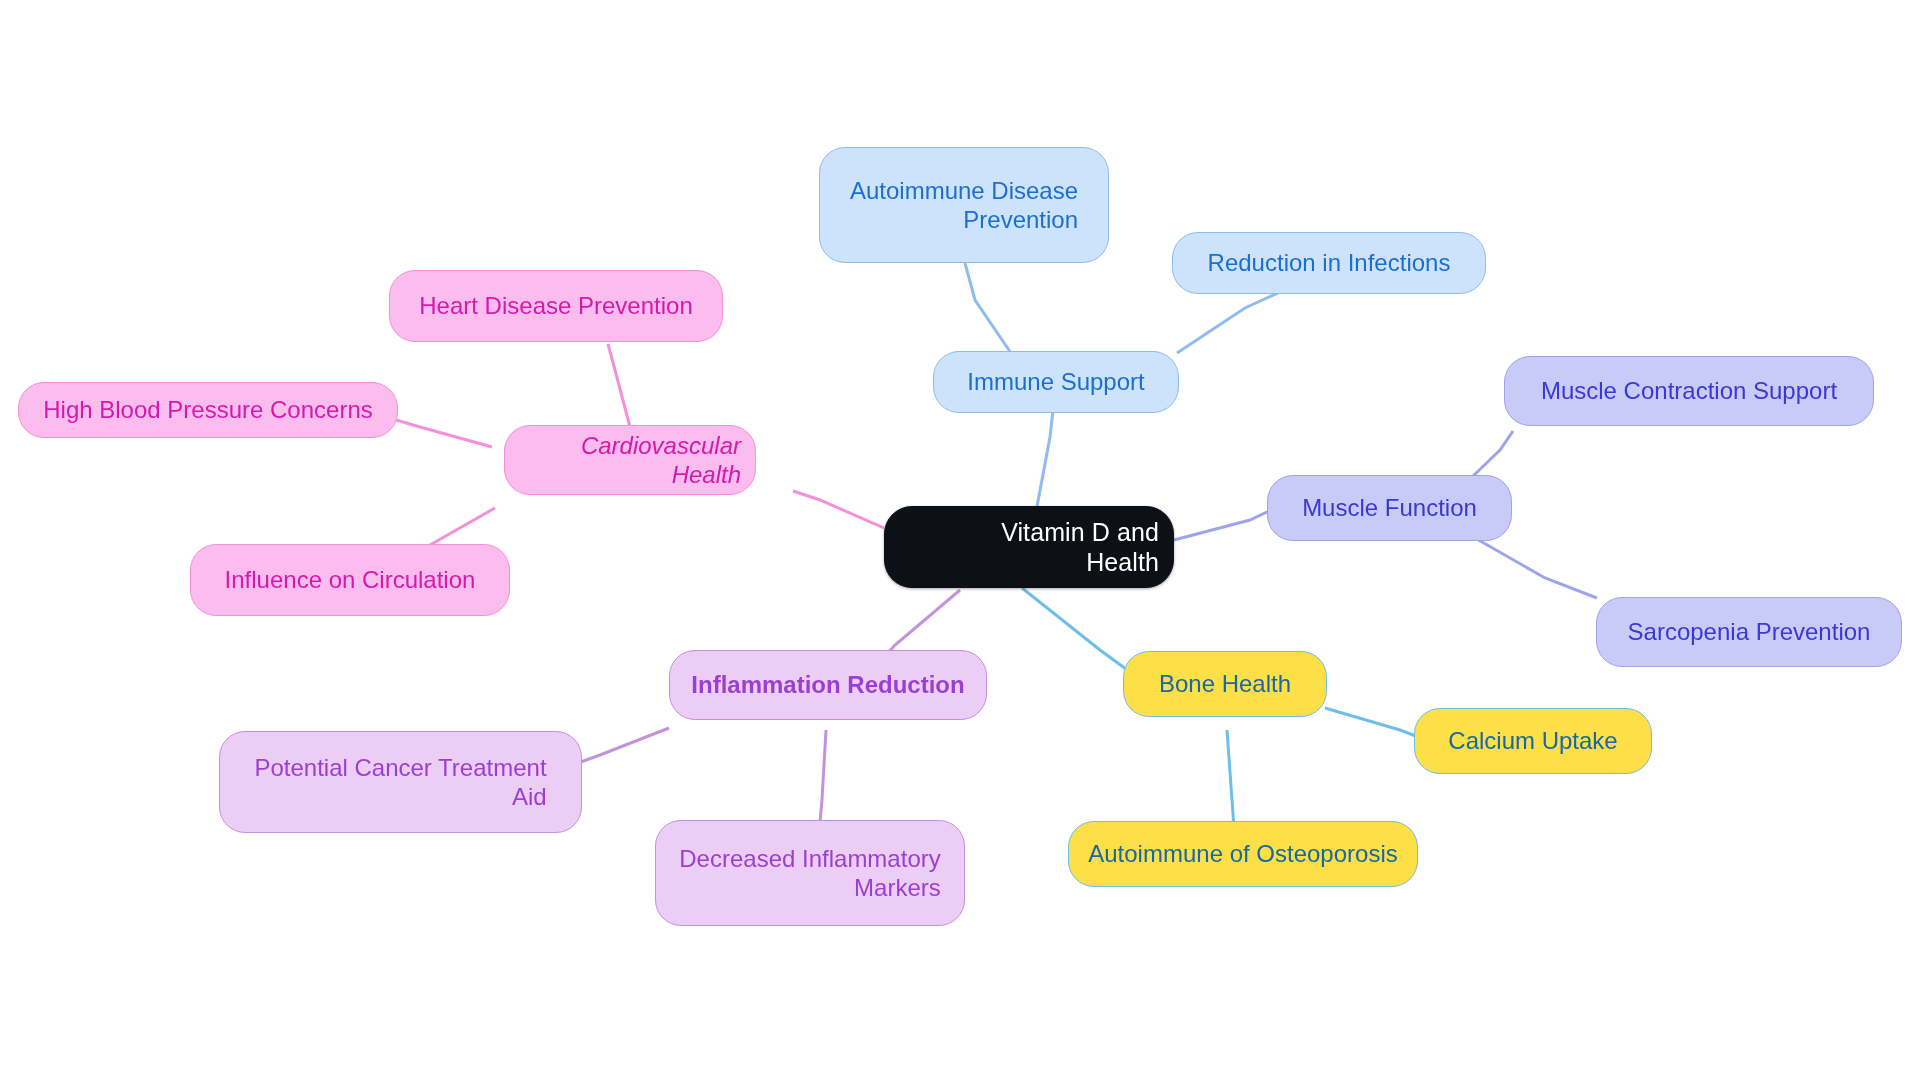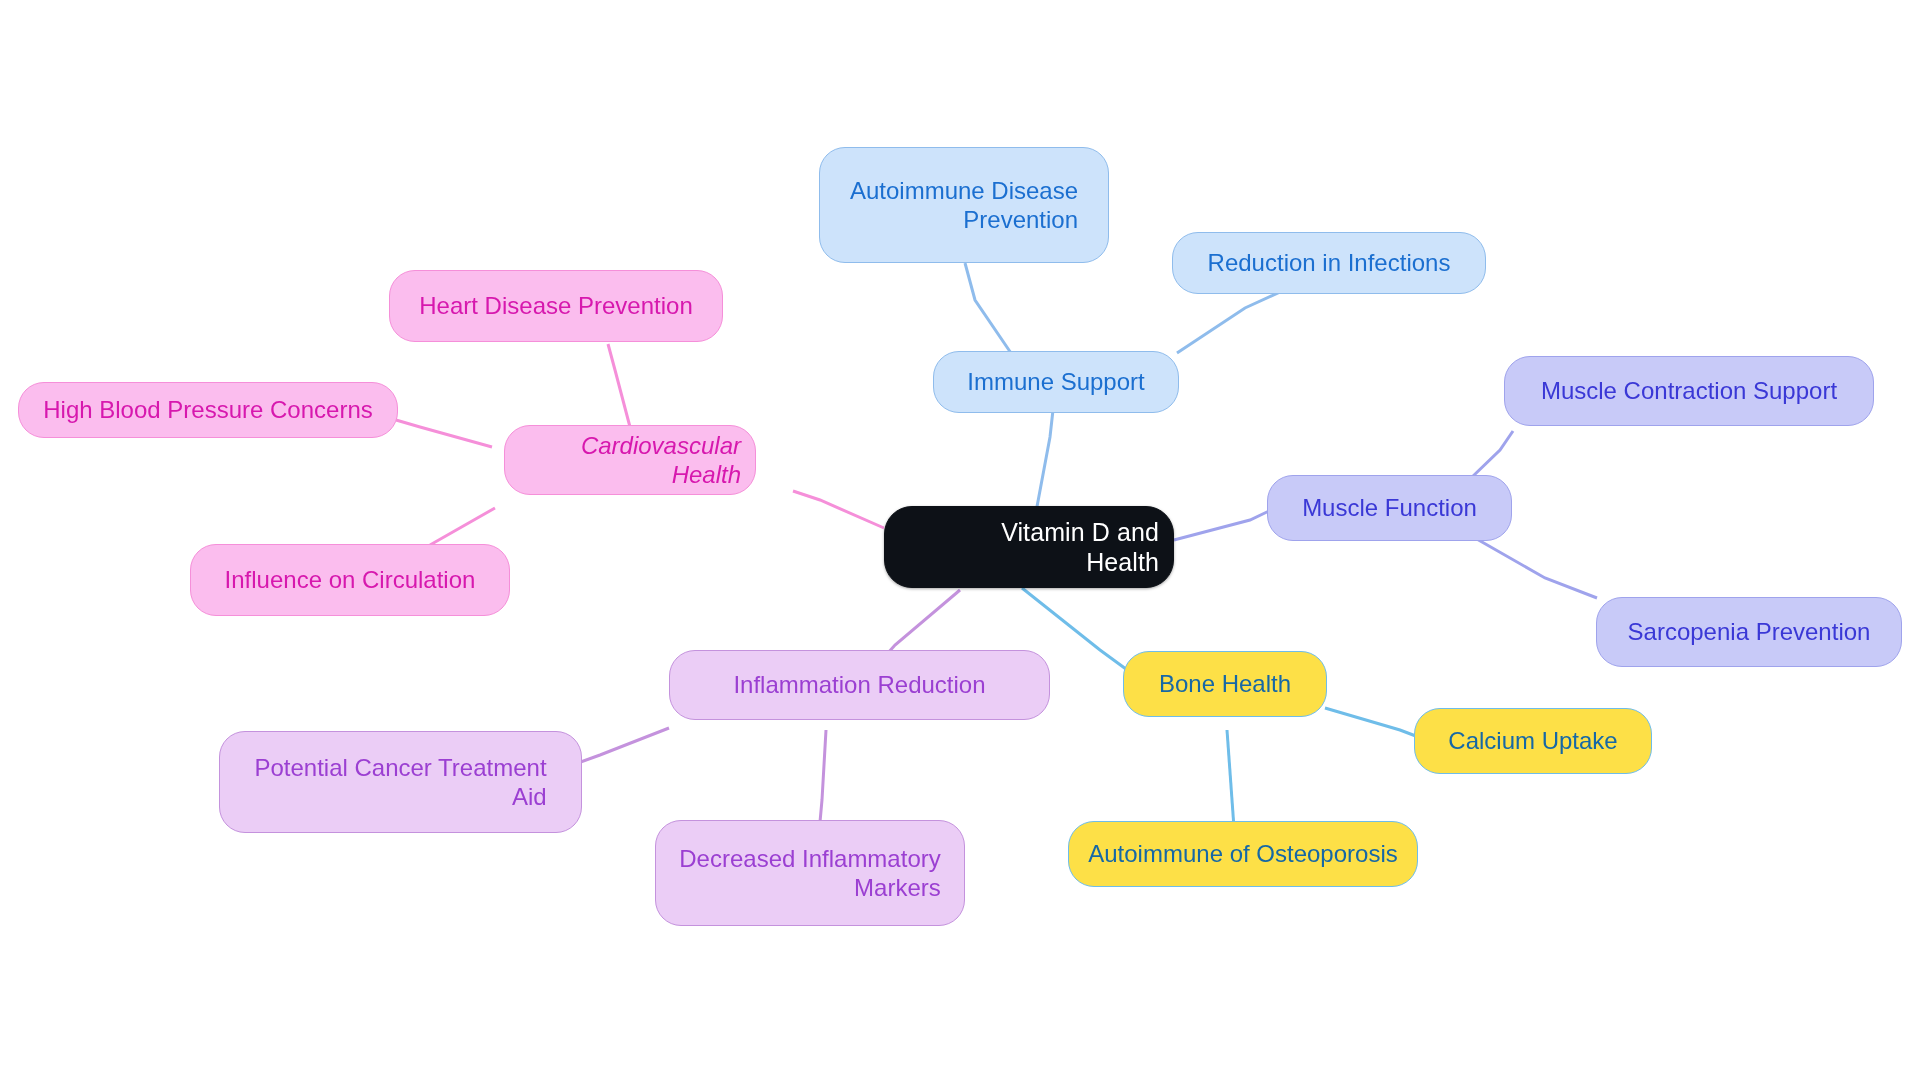--- a/index.html
+++ b/index.html
@@ -120,21 +120,21 @@
   <div class="node node-leaf c-indigo" style="left:1504px; top:356px; width:370px; height:70px;">Muscle Contraction Support</div>
 
   <div class="node node-leaf c-indigo" style="left:1596px; top:563px; width:306px; height:70px;margin-top:34px;">Sarcopenia Prevention</div>
 
   <div class="node node-branch c-sky" style="left:1123px; top:651px; width:204px; height:66px;">Bone Health</div>
 
   <div class="node node-leaf c-sky" style="left:1414px; top:708px; width:238px; height:66px;">Calcium Uptake</div>
 
   <div class="node node-leaf c-sky" style="left:1068px; top:821px; width:350px; height:66px;">Autoimmune of Osteoporosis</div>
 
-  <div class="node node-branch c-orchid" style="left:669px; top:650px; width:381px; height:70px;">Inflammation Reduction</div>
+  <div class="node node-branch c-orchid" style="left:669px; top:650px; width:318px; height:70px;font-weight:bold;">Inflammation Reduction</div>
 
   <div class="node node-leaf c-orchid" style="left:219px; top:731px; width:363px; height:102px;">Potential Cancer Treatment
 Aid</div>
 
   <div class="node node-leaf c-orchid" style="left:655px; top:820px; width:310px; height:106px;">Decreased Inflammatory
 Markers</div>
 
   <div class="node node-branch c-pink" style="left:504px; top:425px; width:252px; height:70px;font-style:italic;">Cardiovascular Health</div>
 
   <div class="node node-leaf c-pink" style="left:389px; top:270px; width:334px; height:72px;">Heart Disease Prevention</div>

